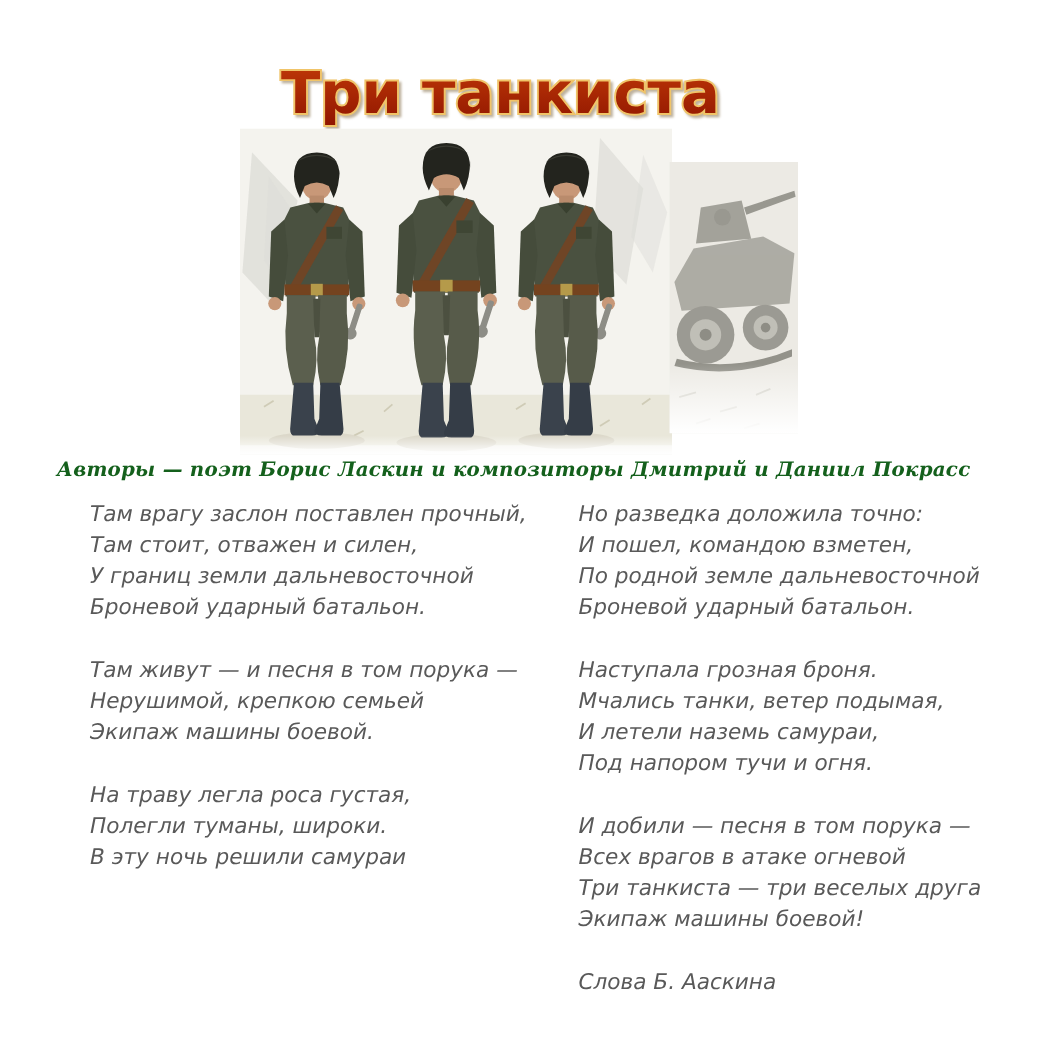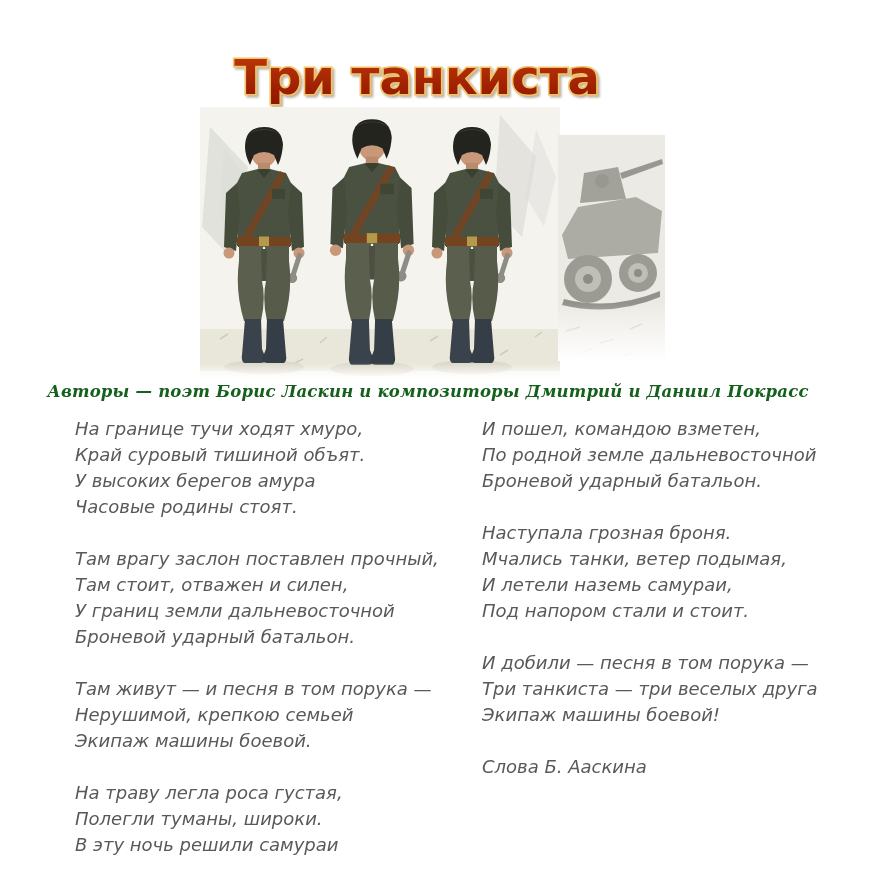--- a/index.html
+++ b/index.html
@@ -183,57 +183,53 @@
       <rect x="0" y="256" width="465" height="16" fill="url(#fadeBottom)"></rect>
     </svg>
   </div>
 
   <div class="authors">Авторы — поэт Борис Ласкин  и композиторы Дмитрий и Даниил Покрасс</div>
 
   <div class="poem">
 
     <div class="col col-left">
       <div class="stanza">
-        <span class="line">На границе тучи ходят хмуро,</span>
-        <span class="line">Край суровый тишиной объят.</span>
-        <span class="line">У высоких берегов амура</span>
-        <span class="line">Часовые родины стоят.</span>
-      </div>
-      <div class="stanza">
         <span class="line">Там врагу заслон поставлен прочный,</span>
         <span class="line">Там стоит, отважен и силен,</span>
         <span class="line">У границ земли дальневосточной</span>
         <span class="line">Броневой ударный батальон.</span>
       </div>
       <div class="stanza">
         <span class="line">Там живут — и песня в том порука —</span>
         <span class="line">Нерушимой, крепкою семьей</span>
         <span class="line">Экипаж машины боевой.</span>
       </div>
       <div class="stanza">
         <span class="line">На траву легла роса густая,</span>
         <span class="line">Полегли туманы, широки.</span>
         <span class="line">В эту ночь решили самураи</span>
       </div>
     </div>
 
     <div class="col col-right">
       <div class="stanza">
+        <span class="line">Но разведка доложила точно:</span>
         <span class="line">И пошел, командою взметен,</span>
         <span class="line">По родной земле дальневосточной</span>
         <span class="line">Броневой ударный батальон.</span>
       </div>
       <div class="stanza">
         <span class="line">Наступала грозная броня.</span>
         <span class="line">Мчались танки, ветер подымая,</span>
         <span class="line">И летели наземь самураи,</span>
-        <span class="line">Под напором стали и стоит.</span>
+        <span class="line">Под напором тучи и огня.</span>
       </div>
       <div class="stanza">
         <span class="line">И добили — песня в том порука —</span>
+        <span class="line">Всех врагов в атаке огневой</span>
         <span class="line">Три танкиста — три веселых друга -</span>
         <span class="line">Экипаж машины боевой!</span>
       </div>
       <div class="stanza">
         <span class="line">Слова Б. Ааскина</span>
       </div>
     </div>
 
   </div>
 </div>

